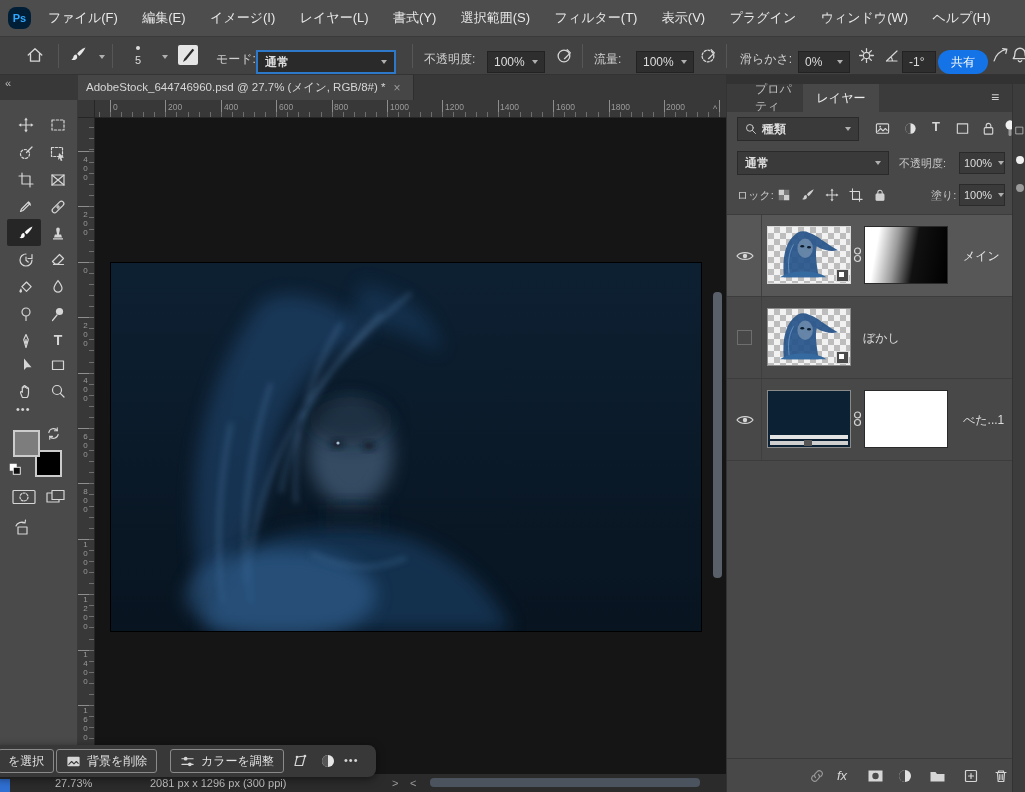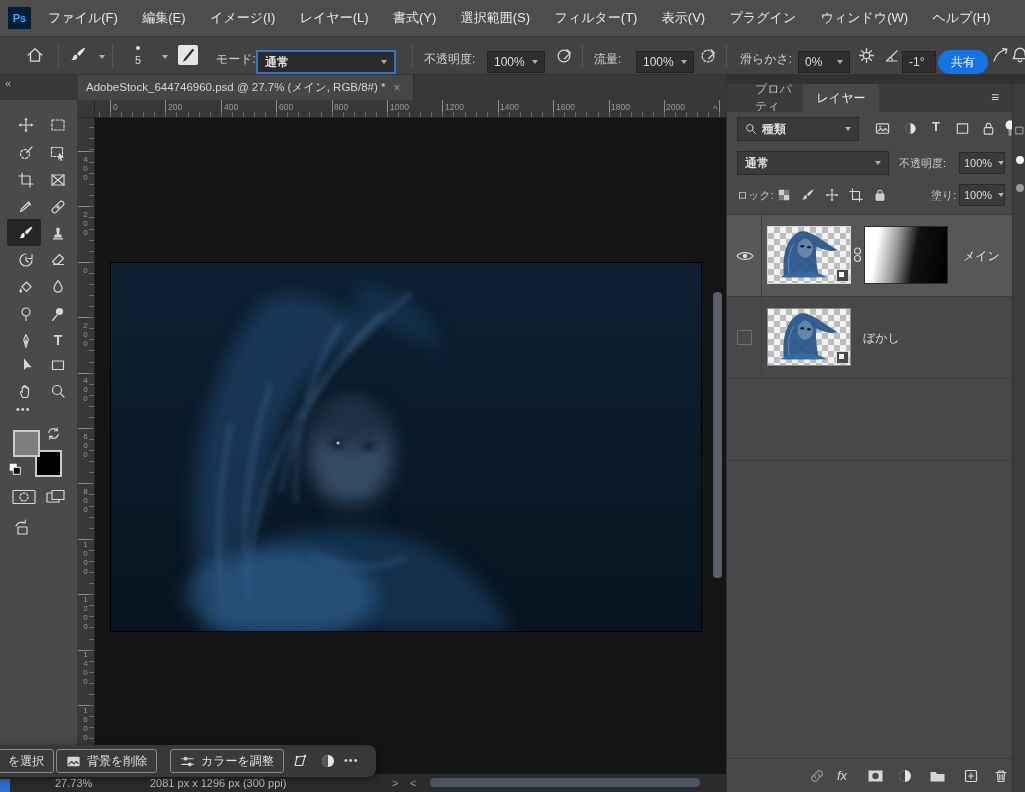--- a/index.html
+++ b/index.html
@@ -26,21 +26,21 @@
   .so-badge:after{content:"";position:absolute;left:2px;top:2px;width:5px;height:5px;background:#fff;}
   .tbtn{position:absolute;top:4px;height:24px;display:flex;align-items:center;gap:6px;padding:0 9px;
         border:1px solid #8a8a8a;border-radius:3px;color:#e3e3e3;font-size:12px;box-sizing:border-box;background:#3a3a3a;}
 </style>
 </head>
 <body>
 
 <div id="app">
 
   <div class="abs" style="left:0;top:0;width:1025px;height:36px;background:#4d4d4d;border-bottom:1px solid #3a3a3a;">
-    <div class="abs" style="left:8px;top:7px;width:23px;height:22px;background:#001e36;border-radius:0;color:#31a8ff;font-size:11px;font-weight:bold;display:flex;align-items:center;justify-content:center;">
+    <div class="abs" style="left:8px;top:7px;width:23px;height:22px;background:#001e36;border-radius:8px;color:#31a8ff;font-size:11px;font-weight:bold;display:flex;align-items:center;justify-content:center;">
       <span>Ps</span>
     </div>
     <div class="abs" style="left:38px;top:0;height:36px;white-space:nowrap;">
       <span class="menu-item">ファイル(F)</span>
       <span class="menu-item">編集(E)</span>
       <span class="menu-item">イメージ(I)</span>
       <span class="menu-item">レイヤー(L)</span>
       <span class="menu-item">書式(Y)</span>
       <span class="menu-item">選択範囲(S)</span>
       <span class="menu-item">フィルター(T)</span>
@@ -585,20 +585,42 @@
           <ellipse cx="35" cy="20" rx="2" ry="1.3" fill="#0c1d2e"></ellipse>
           <ellipse cx="42" cy="21" rx="2" ry="1.3" fill="#0c1d2e"></ellipse>
           <path d="M12 52c10-8 38-8 48 0z" fill="#356aa0"></path>
         </svg>
         <div class="so-badge"></div>
       </div>
       <span class="abs" style="left:136px;top:33px;color:#dcdcdc;font-size:12px;">ぼかし</span>
     </div>
     <div class="row-divider" style="top:294px;"></div>
 
+    <div class="abs" style="left:0;top:295px;width:286px;height:81px;">
+      <span class="abs" style="left:9px;top:35px;">
+        <svg class="g" width="18" height="12" viewBox="0 0 18 12">
+            <path d="M1 6C4 1.5 14 1.5 17 6 14 10.5 4 10.5 1 6z"></path>
+            <circle cx="9" cy="6" r="2.2" fill="#d6d6d6" stroke="none"></circle>
+          </svg>
+      </span>
+      <div class="abs" style="left:34px;top:0;width:1px;height:81px;background:#3f3f3f;"></div>
+      <div class="abs thumb-border" style="left:40px;top:11px;width:84px;height:58px;border-color:#8a8a8a;background:#0c2134;">
+        <div class="abs" style="left:2px;bottom:8px;width:78px;height:4px;background:#e4e4e4;"></div>
+        <div class="abs" style="left:2px;bottom:2px;width:78px;height:4px;background:#cfcfcf;"></div>
+        <div class="abs" style="left:36px;bottom:1px;width:8px;height:6px;background:#555;"></div>
+      </div>
+      <span class="abs" style="left:126px;top:31px;">
+        <svg class="g" width="9" height="18" viewBox="0 0 9 18">
+            <circle cx="4.5" cy="5" r="3"></circle>
+            <circle cx="4.5" cy="12.5" r="3"></circle>
+          </svg>
+      </span>
+      <div class="abs thumb-border" style="left:137px;top:11px;width:84px;height:58px;border-color:#2a2a2a;background:#ffffff;"></div>
+      <span class="abs" style="left:236px;top:33px;color:#dcdcdc;font-size:12px;">べた...1</span>
+    </div>
     <div class="row-divider" style="top:376px;"></div>
 
     <div class="abs" style="left:0;top:674px;width:286px;height:34px;border-top:1px solid #3a3a3a;">
       <span class="tl" style="left:82px;top:9px;opacity:.55;">
         <svg class="g" width="16" height="16" viewBox="0 0 16 16">
             <path d="M6.5 9.5a3 3 0 010-4.2l2-2a3 3 0 014.2 4.2l-1 1"></path>
             <path d="M9.5 6.5a3 3 0 010 4.2l-2 2a3 3 0 01-4.2-4.2l1-1"></path>
           </svg>
       </span>
       <span class="abs" style="left:110px;top:9px;color:#d6d6d6;font-size:13px;font-style:italic;">fx</span>

